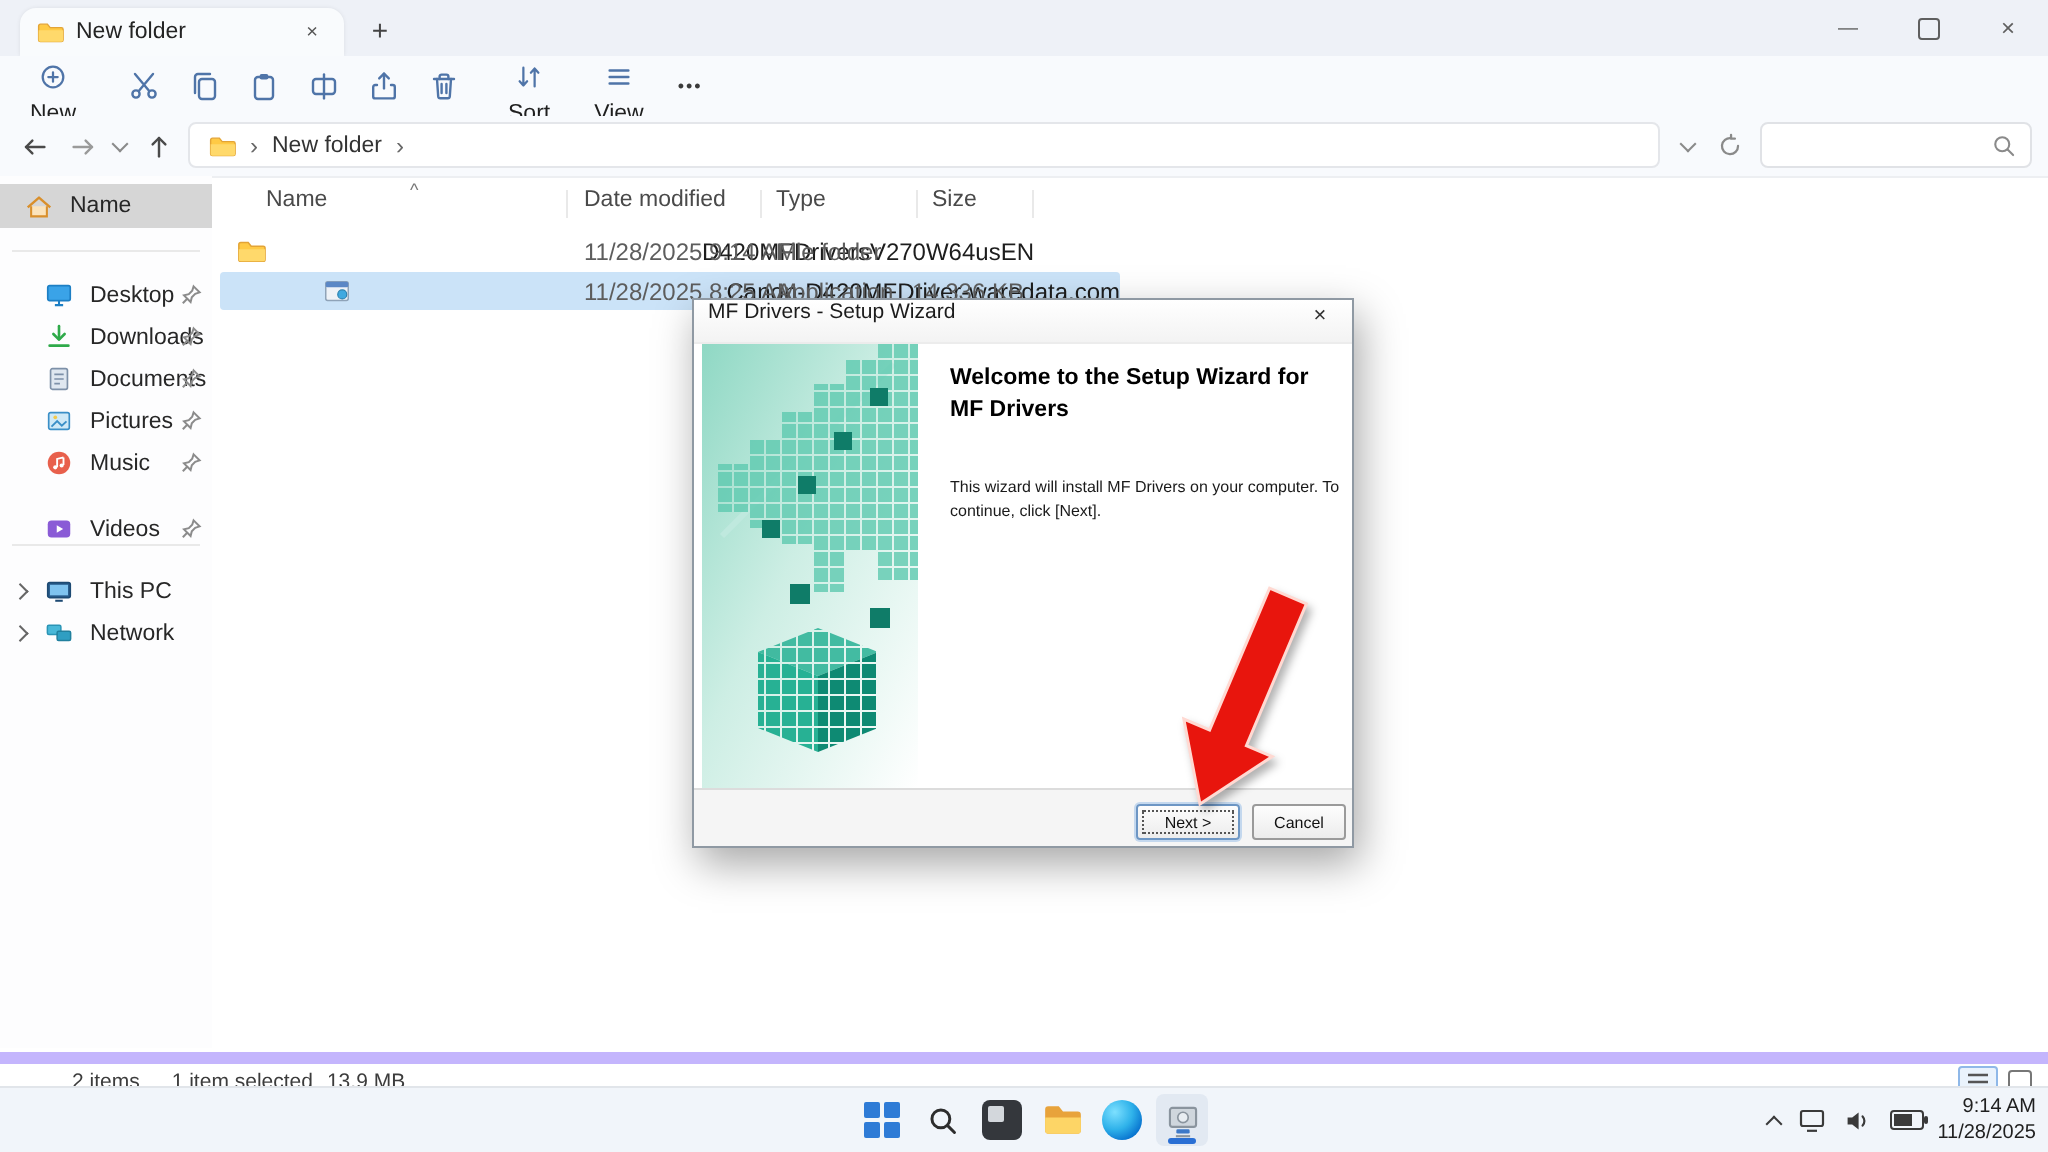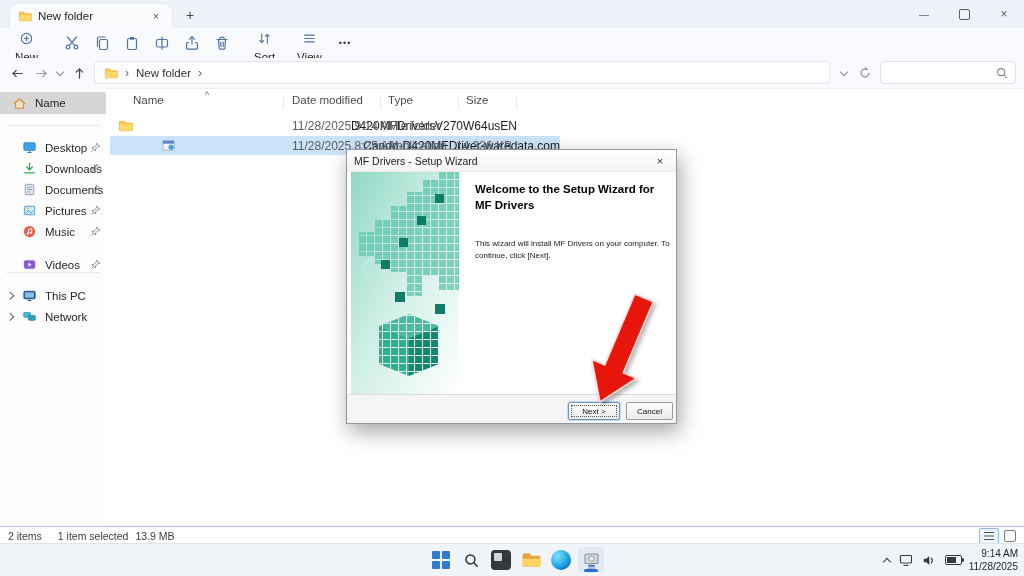--- a/index.html
+++ b/index.html
@@ -51,32 +51,32 @@
   .sortcaret{font-size:9px;color:#777;}
   .frow{position:absolute;left:110px;width:407px;height:19px;display:flex;align-items:center;font-size:12px;color:#1d1d1d;border-radius:2px;justify-content:space-between;}
   .frow .ficon{margin-left:8px;display:flex;}
   .frow .fname{margin-left:6px;white-space:nowrap;}
   .frow .fdate,.frow .ftype{position:absolute;color:#5d5d5d;}
   .frow .fdate{left:182px;}
   .frow .ftype{left:278px;}
   .frow .fsize{position:absolute;left:330px;width:72px;text-align:right;color:#5d5d5d;}
   .row-sel{background:#cbe3f8;padding-left:43px;}
   
-  .status{position:absolute;left:0;right:0;top:526px;height:17px;border-top:1px solid #c4b5fd;background:#fff;
-          display:flex;align-items:center;font-size:10.5px;color:#3c3c3c;}
+  .status{position:absolute;left:0;right:0;top:526px;height:17px;border-top:6px solid #c4b5fd;background:#fff;
+          display:flex;align-items:center;font-size:10.5px;color:#3c3c3c;padding-left:28px;}
   .status .s1{margin-left:8px;}
   .status .s2{margin-left:16px;}
   .status .s3{margin-left:7px;}
   .viewtoggles{position:absolute;right:8px;top:1px;display:flex;align-items:center;gap:5px;}
   .vt-details{width:18px;height:14px;border:1px solid #8fb8e8;background:#eaf3fc;border-radius:2px;display:flex;align-items:center;justify-content:center;}
   .vt-icons{width:10px;height:10px;border:1.5px solid #777;border-radius:2px;}
   
   .dialog{position:absolute;left:346px;top:149px;width:331px;height:275px;background:#fff;border:1px solid #8f99a3;
           box-shadow:3px 8px 20px rgba(0,0,0,.35);z-index:40;box-sizing:border-box;}
-  .dlg-title{height:21px;display:flex;align-items:center;padding:0 7px;font-size:10.5px;color:#1c1c1c;
+  .dlg-title{height:21px;display:flex;padding:0 7px;font-size:10.5px;color:#1c1c1c;
              background:linear-gradient(#ffffff,#f3f3f3);border-bottom:1px solid #ececec;}
   .dlg-close{margin-left:auto;width:18px;height:16px;display:flex;align-items:center;justify-content:center;font-size:11px;color:#333;}
   .dlg-img{position:absolute;left:4px;top:22px;width:108px;height:222px;overflow:hidden;}
   .dlg-head{position:absolute;left:128px;top:32px;width:192px;font-size:11.5px;font-weight:bold;color:#000;line-height:1.35;}
   .dlg-body{position:absolute;left:128px;top:88px;width:198px;font-size:8px;color:#1a1a1a;line-height:1.45;}
   .dlg-footer{position:absolute;left:0;right:0;top:244px;bottom:0;background:#f5f5f5;border-top:1px solid #dcdcdc;}
   .dlg-btn{position:absolute;top:7px;height:18px;font-size:8px;color:#111;background:linear-gradient(#fdfdfd,#ececec);
            border:1px solid #9a9a9a;border-radius:2px;display:flex;align-items:center;justify-content:center;box-sizing:border-box;}
   .btn-next{left:221px;width:52px;border-color:#6d96c4;box-shadow:0 0 0 1px #c4d8ee;outline:1px dotted #555;outline-offset:-4px;}
   .btn-cancel{left:279px;width:47px;}

